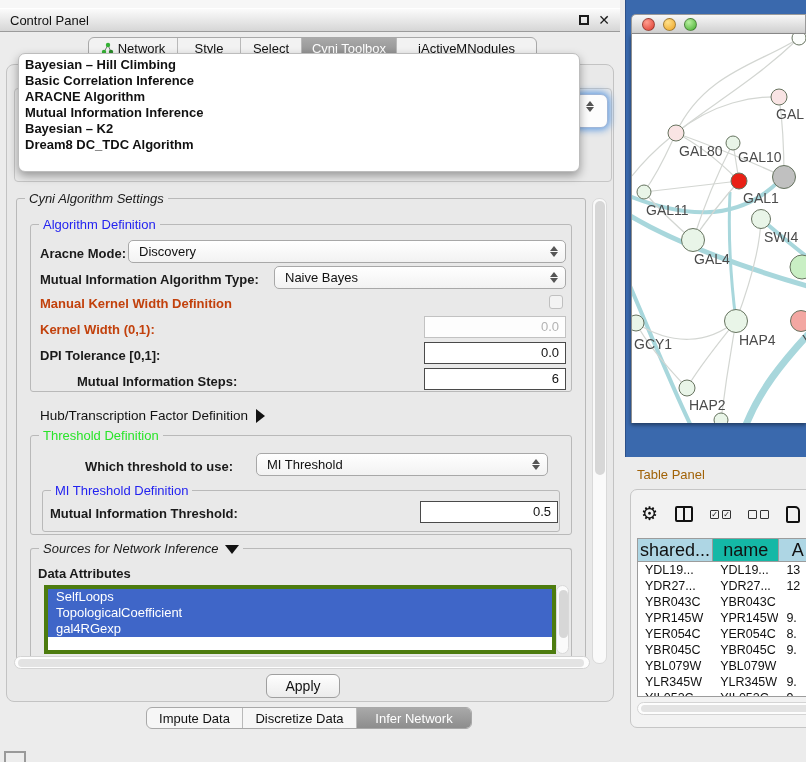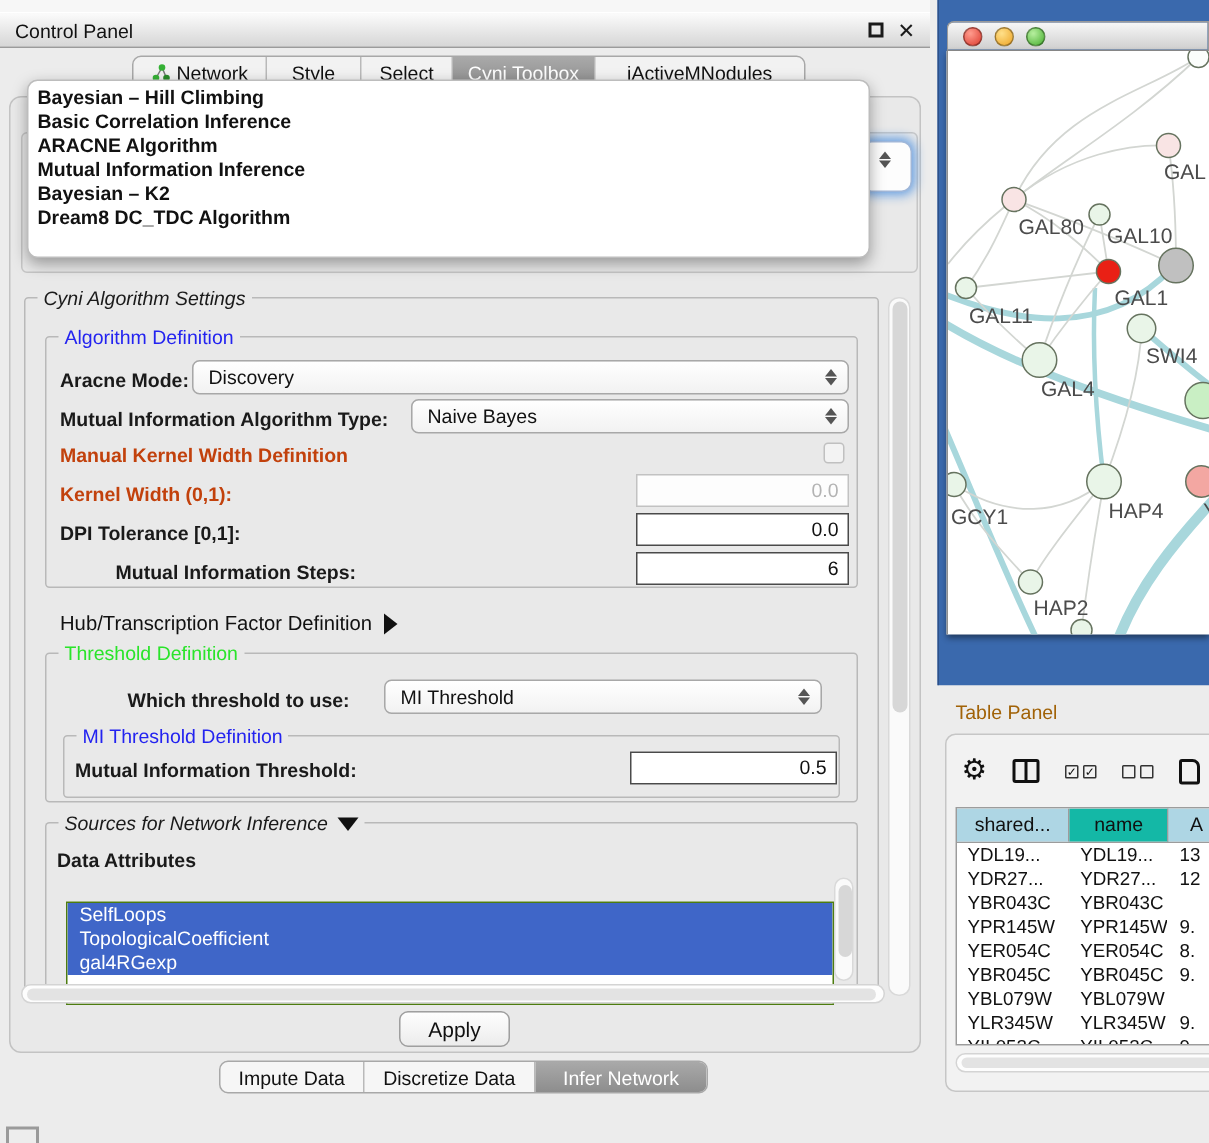--- a/index.html
+++ b/index.html
@@ -58,21 +58,21 @@
 
   .field { background:#fff; border:1px solid #4a4a4a; font-size:13px; color:#111; text-align:right; padding:0 6px; line-height:20px; }
   .field-dis { background:#fdfdfd; border:1px solid #c2c2c2; color:#b3b3b3; }
   .checkbox { width:14px; height:14px; border:1px solid #c0c0c0; border-radius:3px; background:#f3f3f3; }
 
   .tri-right { display:inline-block; width:0; height:0; border-top:7px solid transparent; border-bottom:7px solid transparent;
     border-left:9px solid #111; margin-left:8px; vertical-align:middle; }
   .tri-down { display:inline-block; width:0; height:0; border-left:7px solid transparent; border-right:7px solid transparent;
     border-top:9px solid #111; margin-left:6px; vertical-align:middle; }
 
-  .attr-list { background:#fff; border:1px solid #4d7c0f; overflow:hidden;margin-top:16px; }
+  .attr-list { background:#fff; border:4px solid #4d7c0f; overflow:hidden; }
   .attr-item { height:16px; line-height:16px; font-size:13px; color:#fff; padding-left:8px; }
 
   .vscroll { background:#fafafa; border:1px solid #d9d9d9; border-radius:7px; }
   .vthumb { background:#d7d7d7; border-radius:6px; }
   .hscroll { background:#fdfdfd; border:1px solid #d4d4d4; border-radius:7px; }
   .hthumb { background:#e3e3e3; border-radius:6px; }
 
   .apply-btn { background:linear-gradient(#fefefe,#ececec); border:1px solid #9f9f9f; border-radius:6px;
     font-size:14px; color:#111; text-align:center; line-height:22px; }
 
@@ -97,21 +97,21 @@
     border:1px solid #c6c6c6; border-radius:7px; }
   .tp-toolbar { position:absolute; left:10px; top:10px; width:170px; height:28px; display:flex; align-items:center; gap:17px; }
   .gear { font-size:19px; color:#111; line-height:20px; }
   .cols-icon { width:18px; height:16px; border:2px solid #111; border-radius:2px; position:relative; }
   .cols-icon::after { content:""; position:absolute; left:6px; top:0; width:2px; height:12px; background:#111; }
   .cb-pair { display:flex; gap:3px; }
   .cb { width:9px; height:9px; border:1.5px solid #333; border-radius:1px; font-size:8px; line-height:8px; color:#111; text-align:center; }
   .doc-icon { width:14px; height:17px; border:2px solid #111; border-radius:2px 5px 2px 2px; }
   .tbl { position:absolute; left:6px; top:48px; width:180px; height:159px; border:1px solid #9c9c9c; background:#fff; overflow:hidden; }
   .tbl-head { display:flex; height:23px; border-bottom:1px solid #9c9c9c; }
-  .th { font-size:13px; color:#111; text-align:center; line-height:22px; border-right:1px solid #9c9c9c; overflow:hidden; }
+  .th { font-size:18px; color:#111; text-align:center; line-height:22px; border-right:1px solid #9c9c9c; overflow:hidden; }
   .th-blue { background:#aed6e4; }
   .th-gray { background:#14b8a6; }
   .tbl-row { display:flex; height:16px; }
   .td { font-size:12.5px; color:#111; line-height:16px; padding-left:7px; border-right:1px solid transparent; overflow:hidden; white-space:nowrap; }
   .c1 { width:76px; } .c2 { width:67px; } .c3 { width:37px; }
   .tp-hscroll { position:absolute; left:6px; top:212px; width:180px; height:13px; }
 
   .mini-icon { left:4px; top:751px; width:22px; height:18px; border:2px solid #9a9a9a; background:#ededed; }
 </style>
 </head>

